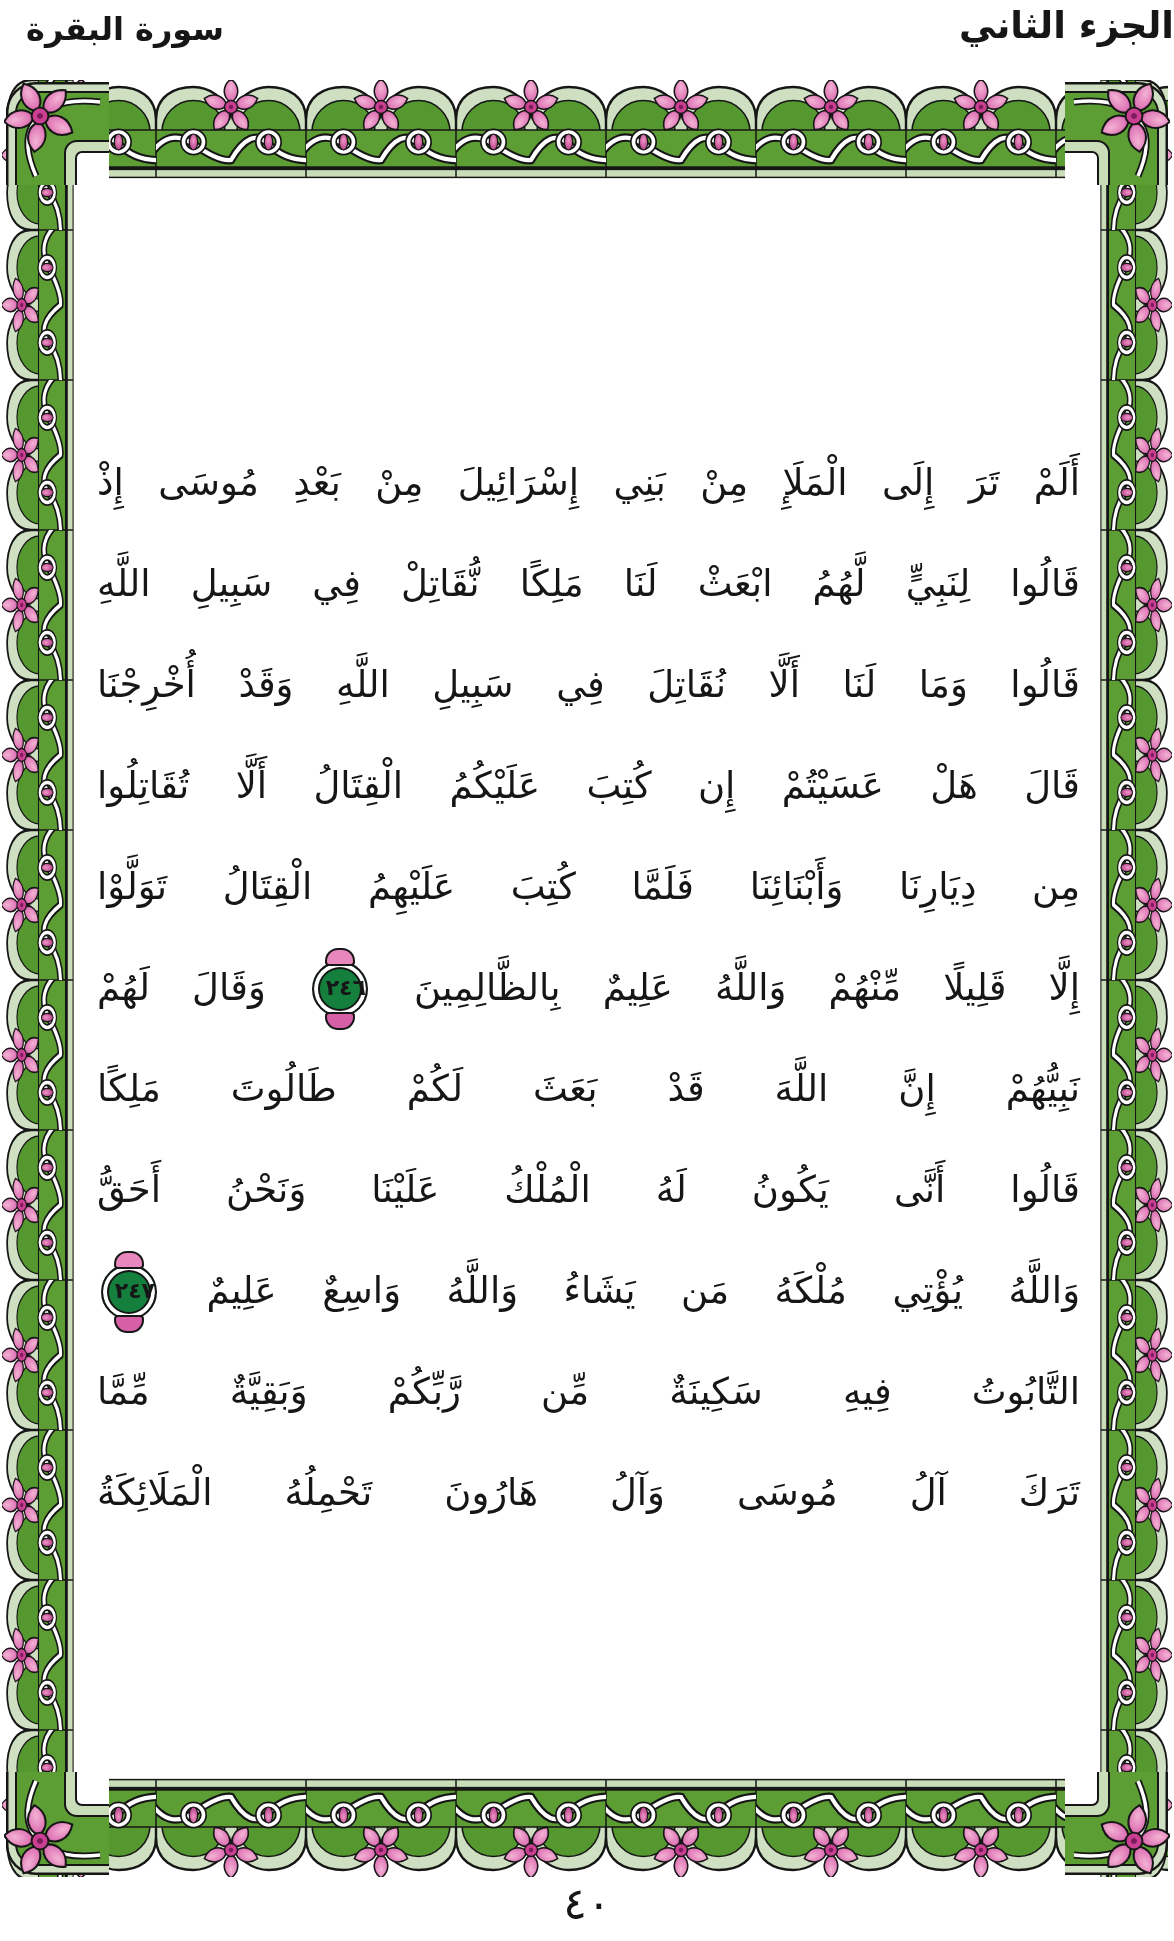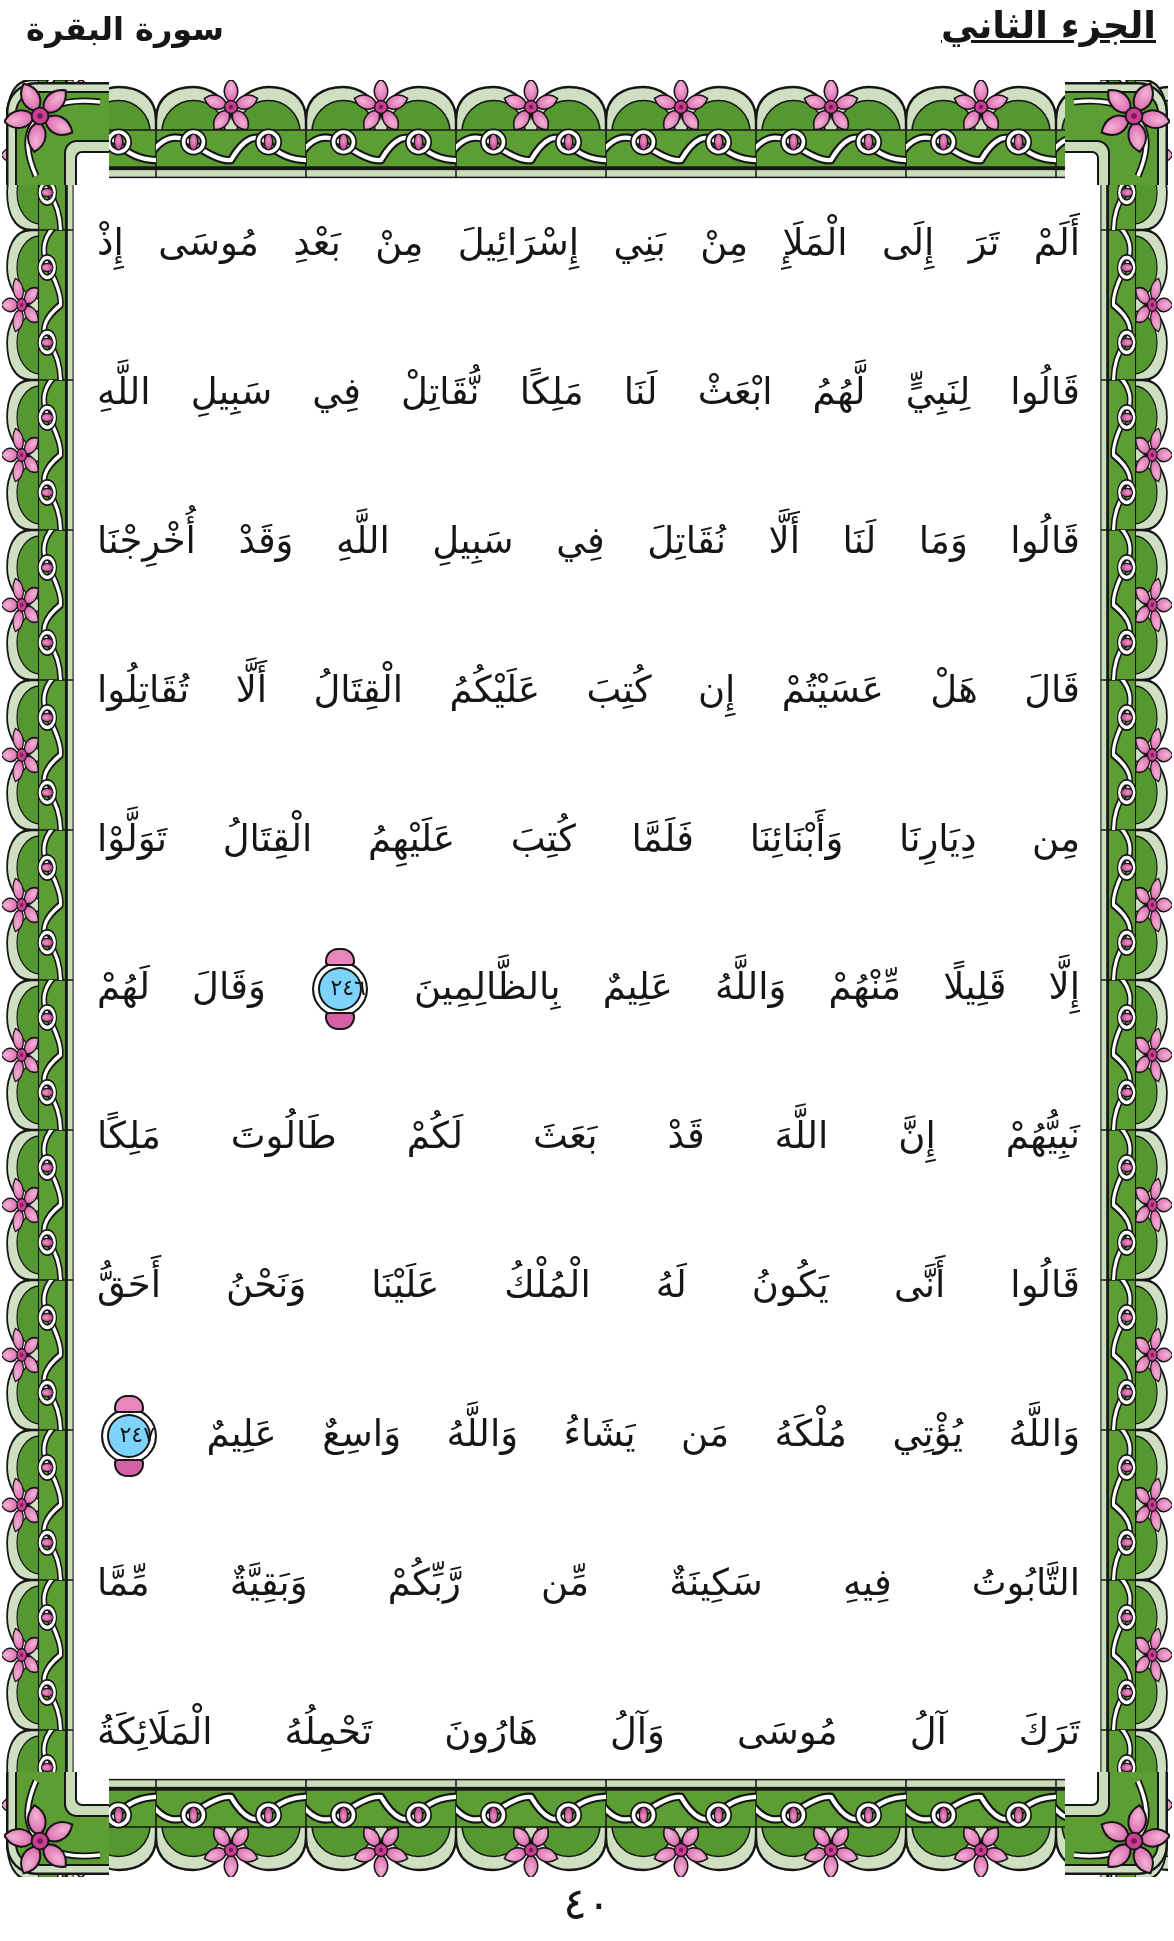--- a/index.html
+++ b/index.html
@@ -1,52 +1,52 @@
 <!DOCTYPE html>
 <html lang="ar" dir="rtl"><head>
 <meta charset="utf-8">
 <style>
   html,body{margin:0;padding:0;background:#ffffff;}
   body{width:1174px;height:1941px;position:relative;overflow:hidden;
        font-family:"DejaVu Sans",sans-serif;color:#161616;}
 
   
   .hdr{position:absolute;top:0;left:0;width:100%;height:80px;}
-  .hdr .juz{position:absolute;top:4px;right:18px;font-size:37px;font-weight:bold;
-            letter-spacing:0;white-space:nowrap;text-decoration:underline;}
+  .hdr .juz{position:absolute;top:4px;right:0;font-size:37px;font-weight:bold;
+            letter-spacing:0;white-space:nowrap;}
   .hdr .surah{position:absolute;top:10px;left:26px;font-size:32px;font-weight:bold;
             white-space:nowrap;direction:rtl;}
 
   
   .strip{position:absolute;display:block;}
   .strip.top   {left:6px;  top:80px;   width:1162px;height:100px;}
   .strip.bottom{left:6px;  top:1777px; width:1162px;height:100px;}
   .strip.left  {left:2px;  top:80px;   width:73px;  height:1797px;}
   .strip.right {left:1099px;top:80px;  width:73px;  height:1797px;}
   .corner{position:absolute;width:105px;height:105px;}
   .corner.tl{left:4px;   top:80px;}
   .corner.tr{left:1065px;top:80px;   transform:scaleX(-1);}
   .corner.bl{left:4px;   top:1772px; transform:scaleY(-1);}
   .corner.br{left:1065px;top:1772px; transform:scale(-1,-1);}
 
   
   .textarea{position:absolute;left:97px;top:192px;width:983px;height:1590px;
-            display:flex;flex-direction:column;justify-content:space-between;}
+            display:flex;flex-direction:column;justify-content:center;}
   .qline{height:101px;line-height:101px;font-size:37px;font-weight:500;
          direction:rtl;text-align:justify;text-align-last:justify;
          -moz-text-align-last:justify;text-justify:inter-word;
          white-space:nowrap;overflow:visible;}
   .qline .seg{display:inline;}
 
   
   .vmark{display:inline-block;position:relative;width:52px;height:52px;
-         line-height:49px;border-radius:50%;background:#7dd3fc;
+         line-height:49px;border-radius:50%;background:#15803d;
          border:2px solid #161616;
          box-shadow:inset 0 0 0 4px #ffffff, inset 0 0 0 6px #161616;
-         text-align:center;font-size:22px;font-weight:normal;
+         text-align:center;font-size:22px;font-weight:bold;
          vertical-align:middle;margin:0 4px;}
   .vmark::before{content:"";position:absolute;left:50%;top:-15px;
          transform:translateX(-50%);width:26px;height:14px;
          background:#e787bd;border:2px solid #161616;
          border-radius:13px 13px 4px 4px;}
   .vmark::after{content:"";position:absolute;left:50%;bottom:-15px;
          transform:translateX(-50%);width:26px;height:14px;
          background:#d560a6;border:2px solid #161616;
          border-radius:4px 4px 13px 13px;}
 

